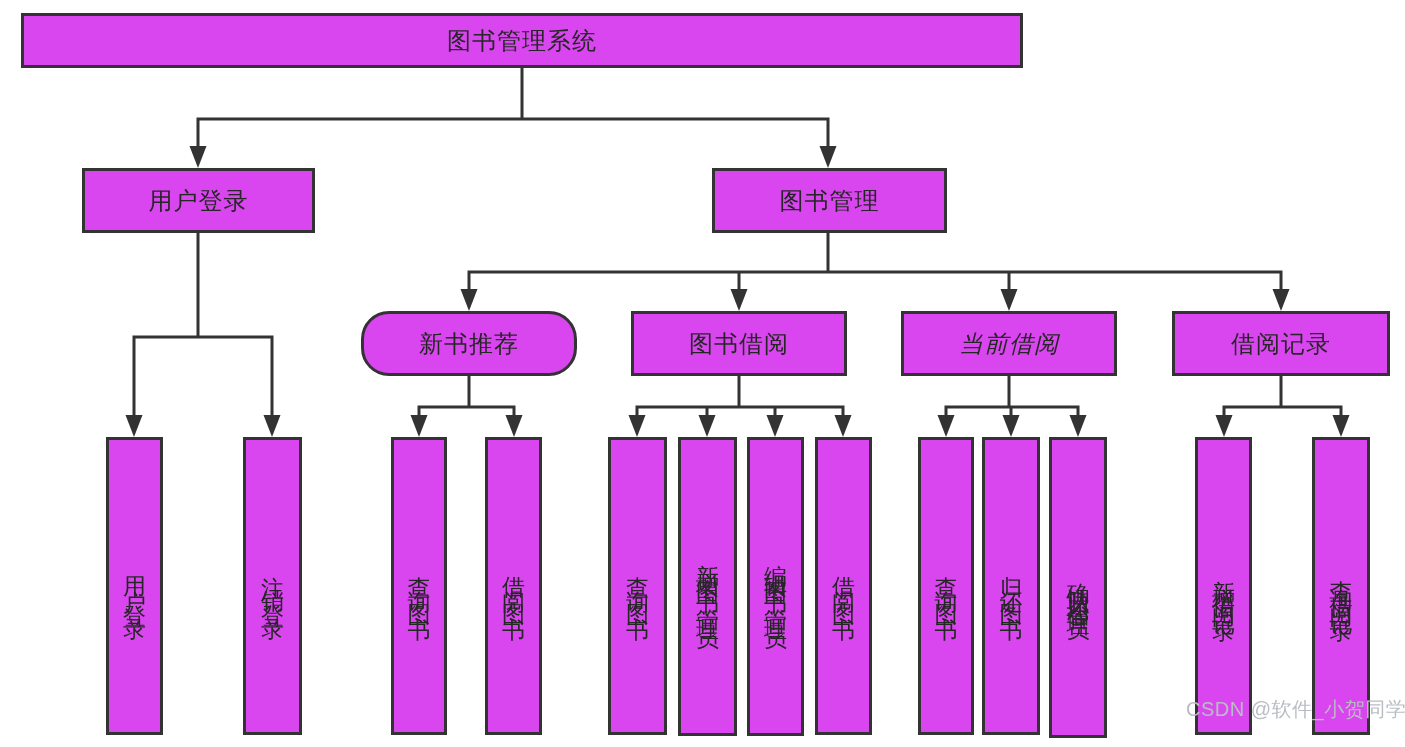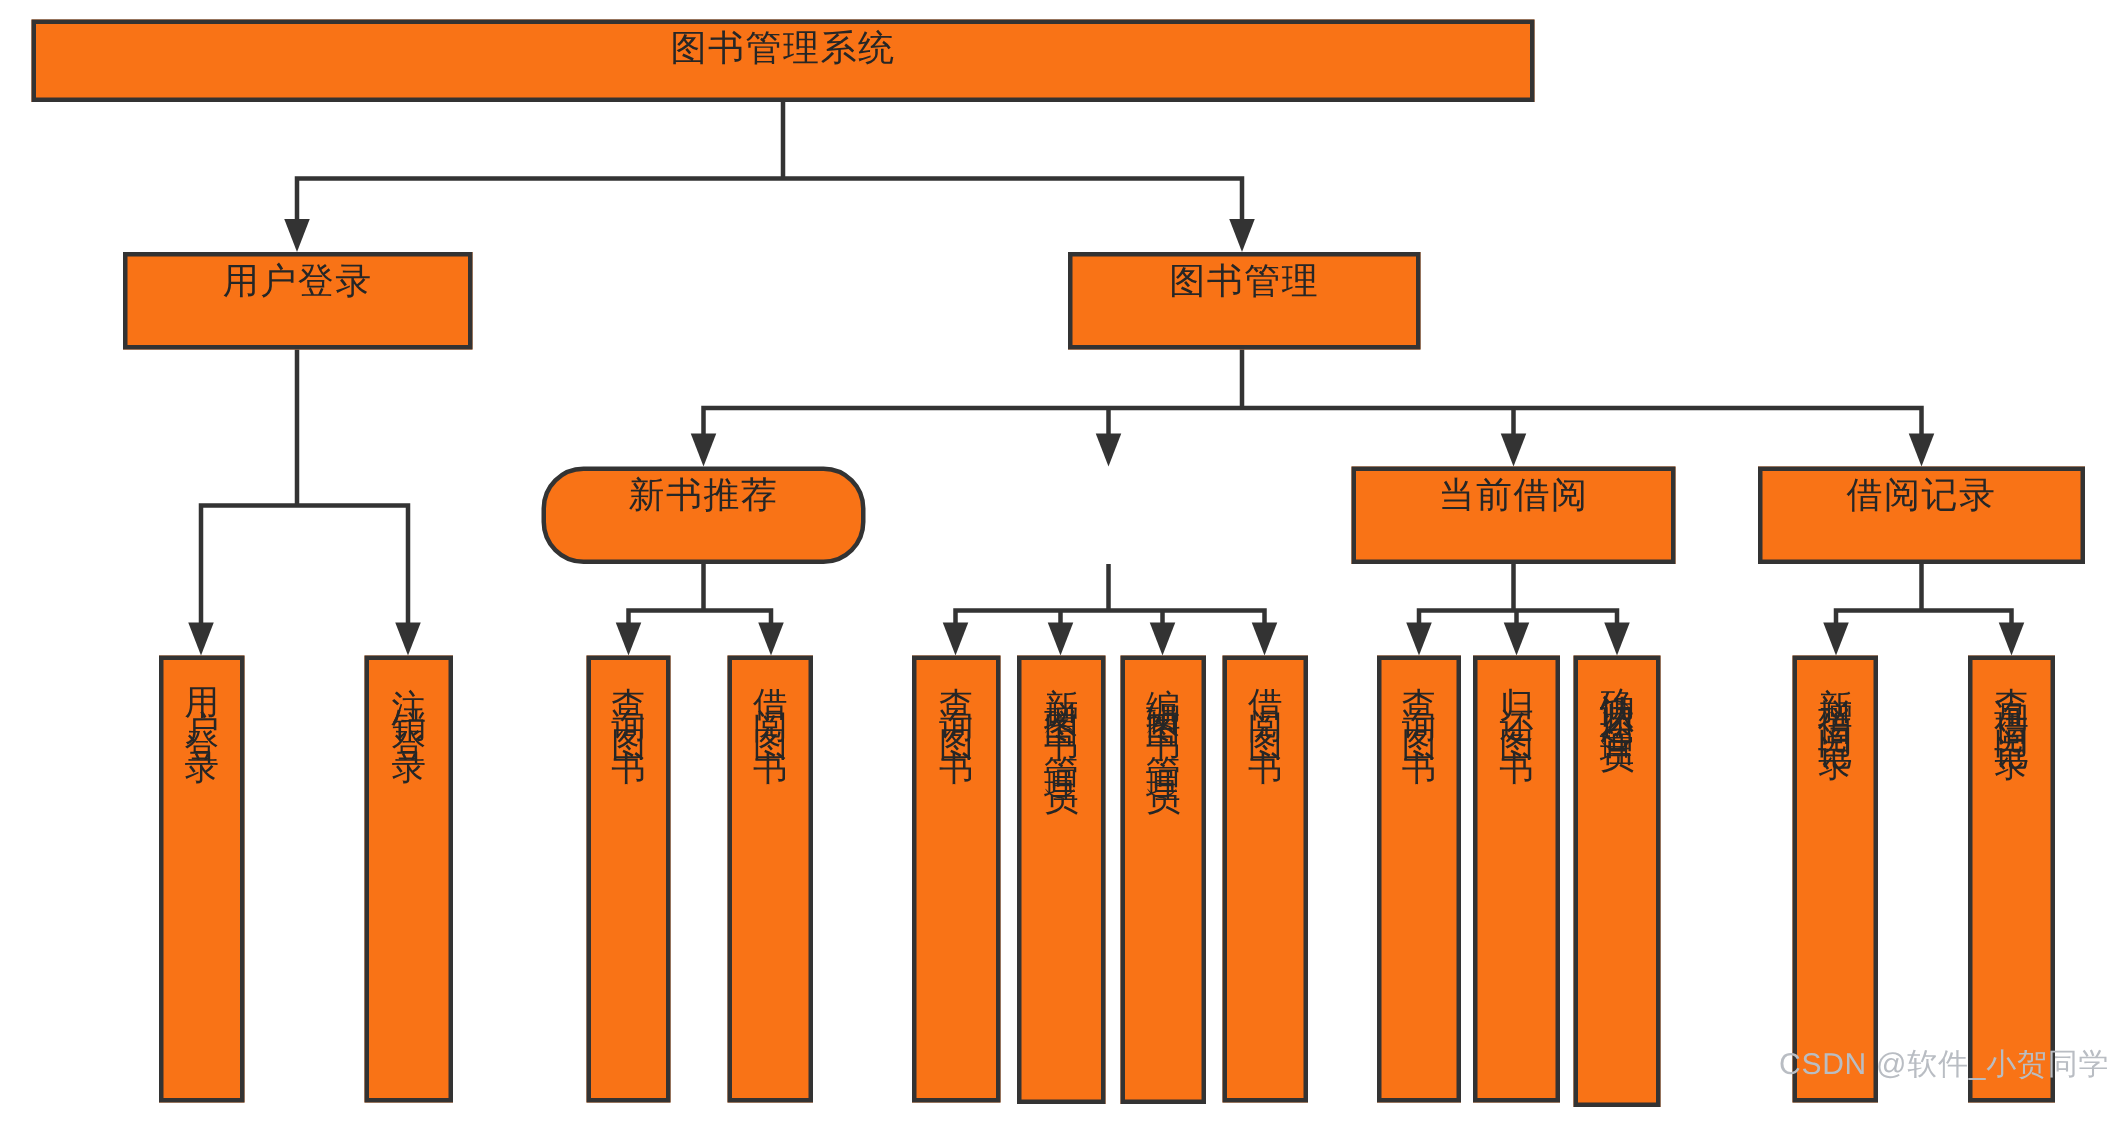--- a/index.html
+++ b/index.html
@@ -22,22 +22,23 @@
     fill: none;
   }
   .connectors polygon {
     fill: #333333;
     stroke: none;
   }
   .node {
     position: absolute;
     box-sizing: border-box;
     border: 3px solid #333333;
-    background: #f97316;
+    background: #d946ef;
     display: flex;
+    align-items: center;
     justify-content: center;
     color: #262626;
     z-index: 1;
   }
   .node-h { font-size: 24px; letter-spacing: 1px; white-space: nowrap; }
   .node-v { font-size: 23px; }
   .v-label {
     writing-mode: vertical-rl;
     text-orientation: mixed;
     white-space: nowrap;
@@ -106,21 +107,24 @@
   <div class="node node-h" style="left:82px; top:168px; width:233px; height:65px;">
     <span>用户登录</span>
   </div>
   <div class="node node-h" style="left:712px; top:168px; width:235px; height:65px;">
     <span>图书管理</span>
   </div>
 
   <div class="node node-h" style="left:361px; top:311px; width:216px; height:65px;border-radius:28px;">
     <span>新书推荐</span>
   </div>
-  <div class="node node-h" style="left:901px; top:311px; width:216px; height:65px;">
+  <div class="node node-h" style="left:631px; top:311px; width:216px; height:65px;">
+    <span>图书借阅</span>
+  </div>
+  <div class="node node-h" style="left:901px; top:311px; width:216px; height:65px;font-style:italic;">
     <span>当前借阅</span>
   </div>
   <div class="node node-h" style="left:1172px; top:311px; width:218px; height:65px;">
     <span>借阅记录</span>
   </div>
 
   <div class="node node-v" style="left:106px; top:437px; width:57px; height:298px;">
     <span class="v-label ls-4">用户登录</span>
   </div>
   <div class="node node-v" style="left:243px; top:437px; width:59px; height:298px;">

